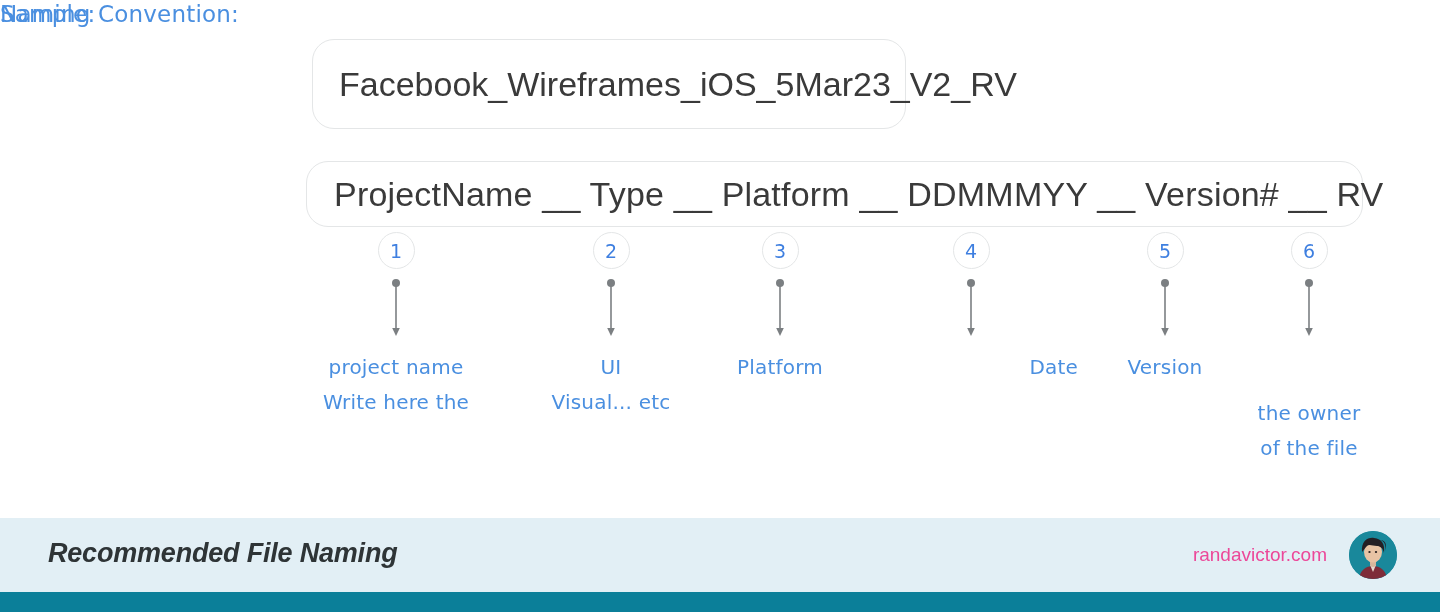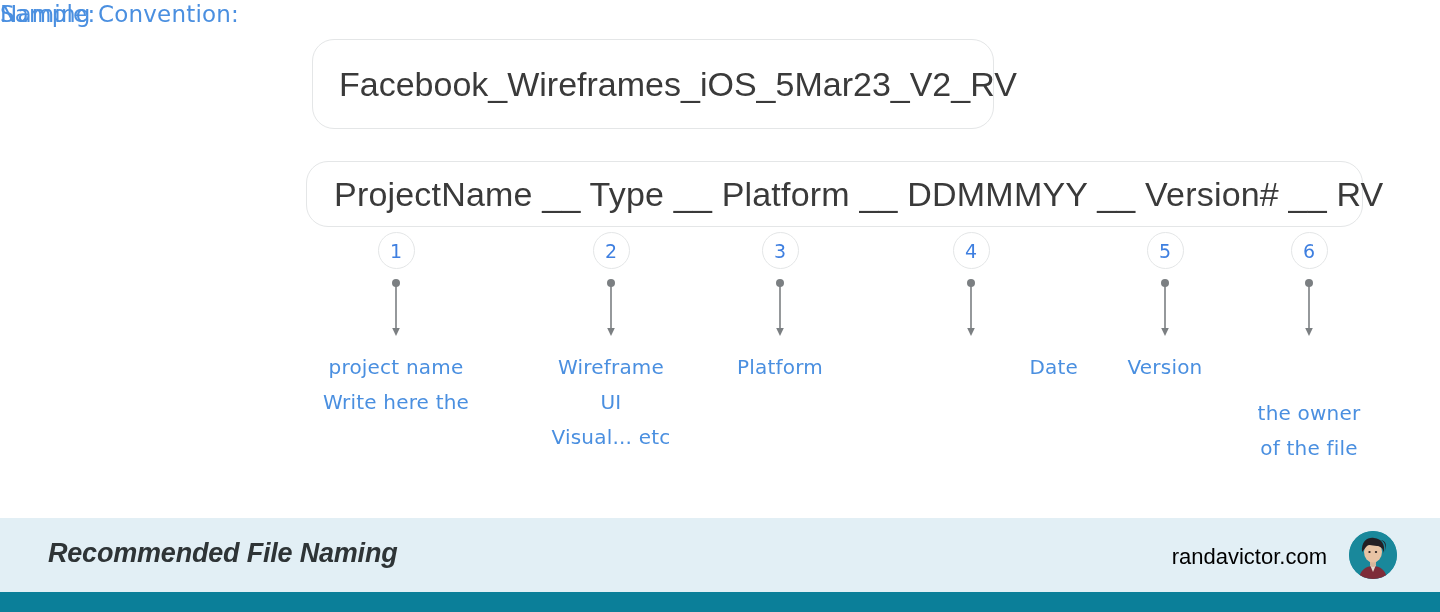--- a/index.html
+++ b/index.html
@@ -42,21 +42,21 @@
 
   .pill {
     position: absolute;
     box-sizing: border-box;
     background: #ffffff;
     border: 1.6px solid #e4e6e7;
     border-radius: 22px;
   }
   #sample-box {
     left: 312px; top: 39px;
-    width: 682px; height: 90px; text-align: center;
+    width: 594px; height: 90px; text-align: center;
   }
   #convention-box {
     left: 306px; top: 161px;
     width: 1057px; height: 66px;
   }
   .pill-text {
     position: absolute;
     left: 0; right: 0;
     top: 50%;
     transform: translateY(-50%);
@@ -126,22 +126,22 @@
     left: 48px; top: 538px;
     font-size: 27px;
     font-weight: bold;
     color: #2e3436;
     letter-spacing: -0.2px;
     font-style: italic;
   }
   #footer-site {
     position: absolute;
     right: 113px; top: 544px;
-    font-size: 22px;
-    color: #000000;
+    font-size: 19px;
+    color: #ec4899;
   }
   #footer-avatar {
     position: absolute;
     right: 43px; top: 531px;
     width: 48px; height: 48px;
     border-radius: 50%;
     overflow: hidden;
     background: #19889b;
   }
 </style>
@@ -177,21 +177,20 @@
       </div>
       <div class="num-circle" style="left: 611px;">
         <span>2</span>
       </div>
       <div class="connector" style="left: 611px;"><svg width="12" height="60" viewBox="0 0 12 60">
           <circle cx="6" cy="5" r="4" fill="#7b7f82"></circle>
           <line x1="6" y1="8" x2="6" y2="52" stroke="#7b7f82" stroke-width="1.6"></line>
           <path d="M6 58 L2.2 50 L9.8 50 Z" fill="#7b7f82"></path>
         </svg></div>
       <div class="caption hand" style="left: 611px;">
-        <div>Wireframe</div>
         <div>UI</div>
         <div>Visual... etc</div>
       </div>
       <div class="num-circle" style="left: 780px;">
         <span>3</span>
       </div>
       <div class="connector" style="left: 780px;"><svg width="12" height="60" viewBox="0 0 12 60">
           <circle cx="6" cy="5" r="4" fill="#7b7f82"></circle>
           <line x1="6" y1="8" x2="6" y2="52" stroke="#7b7f82" stroke-width="1.6"></line>
           <path d="M6 58 L2.2 50 L9.8 50 Z" fill="#7b7f82"></path>

